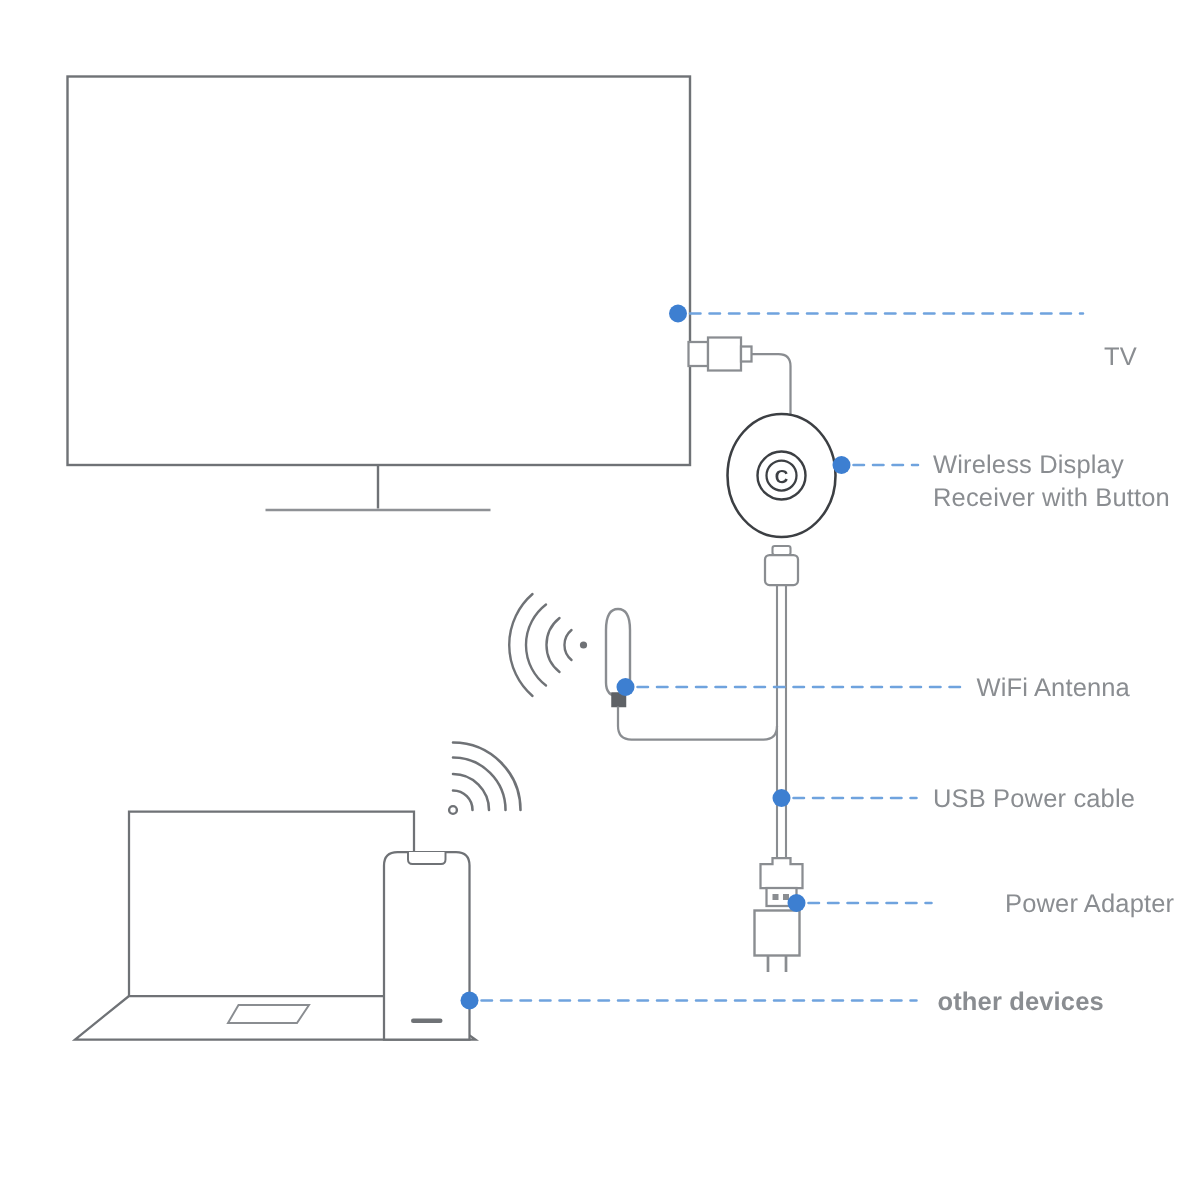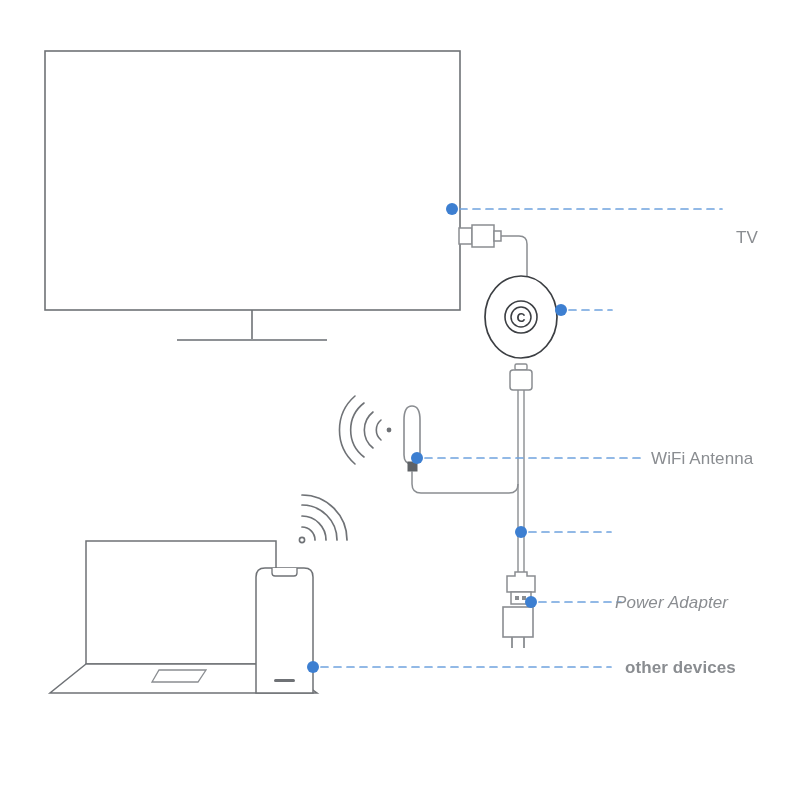--- a/index.html
+++ b/index.html
@@ -143,22 +143,25 @@
       <circle cx="417" cy="458" r="6" fill="#3d7fd1"></circle>
       <circle cx="521" cy="532" r="6" fill="#3d7fd1"></circle>
       <circle cx="531" cy="602" r="6" fill="#3d7fd1"></circle>
       <circle cx="313" cy="667" r="6" fill="#3d7fd1"></circle>
     </g>
   </svg>
 
   <div class="callout-label" style="left:736px; top:199px;margin-top:28px;">TV</div>
 
   <div class="callout-label two-line" style="left:622px; top:299px;">
+    <div>Wireless Display</div>
+    <div>Receiver with Button</div>
   </div>
 
   <div class="callout-label" style="left:651px; top:448px;text-align:center;">WiFi Antenna</div>
 
+  <div class="callout-label" style="left:622px; top:522px;">USB Power cable</div>
 
-  <div class="callout-label" style="left:615px; top:592px;font-style:italic;">Power Adapter</div>
+  <div class="callout-label" style="left:670px; top:592px;">Power Adapter</div>
 
   <div class="callout-label" style="left:625px; top:657px;font-weight:bold;">other devices</div>
 
 </div>
 
 </body></html>

